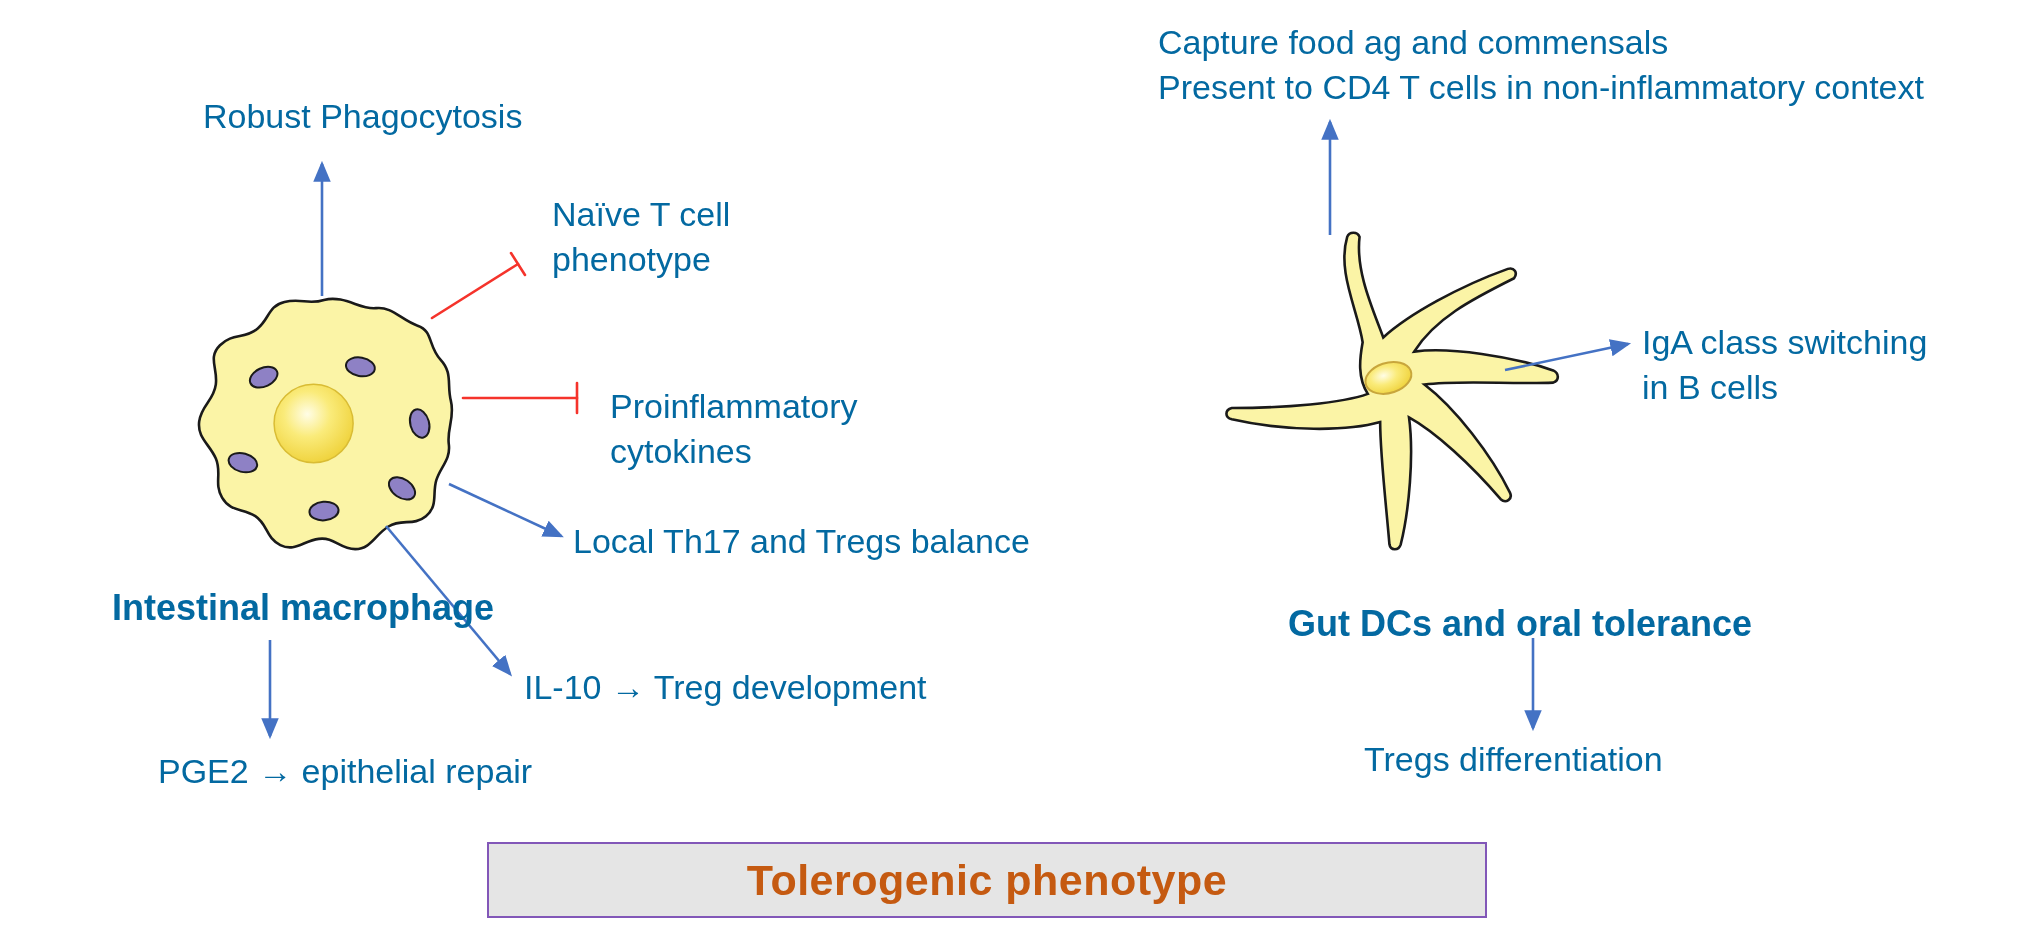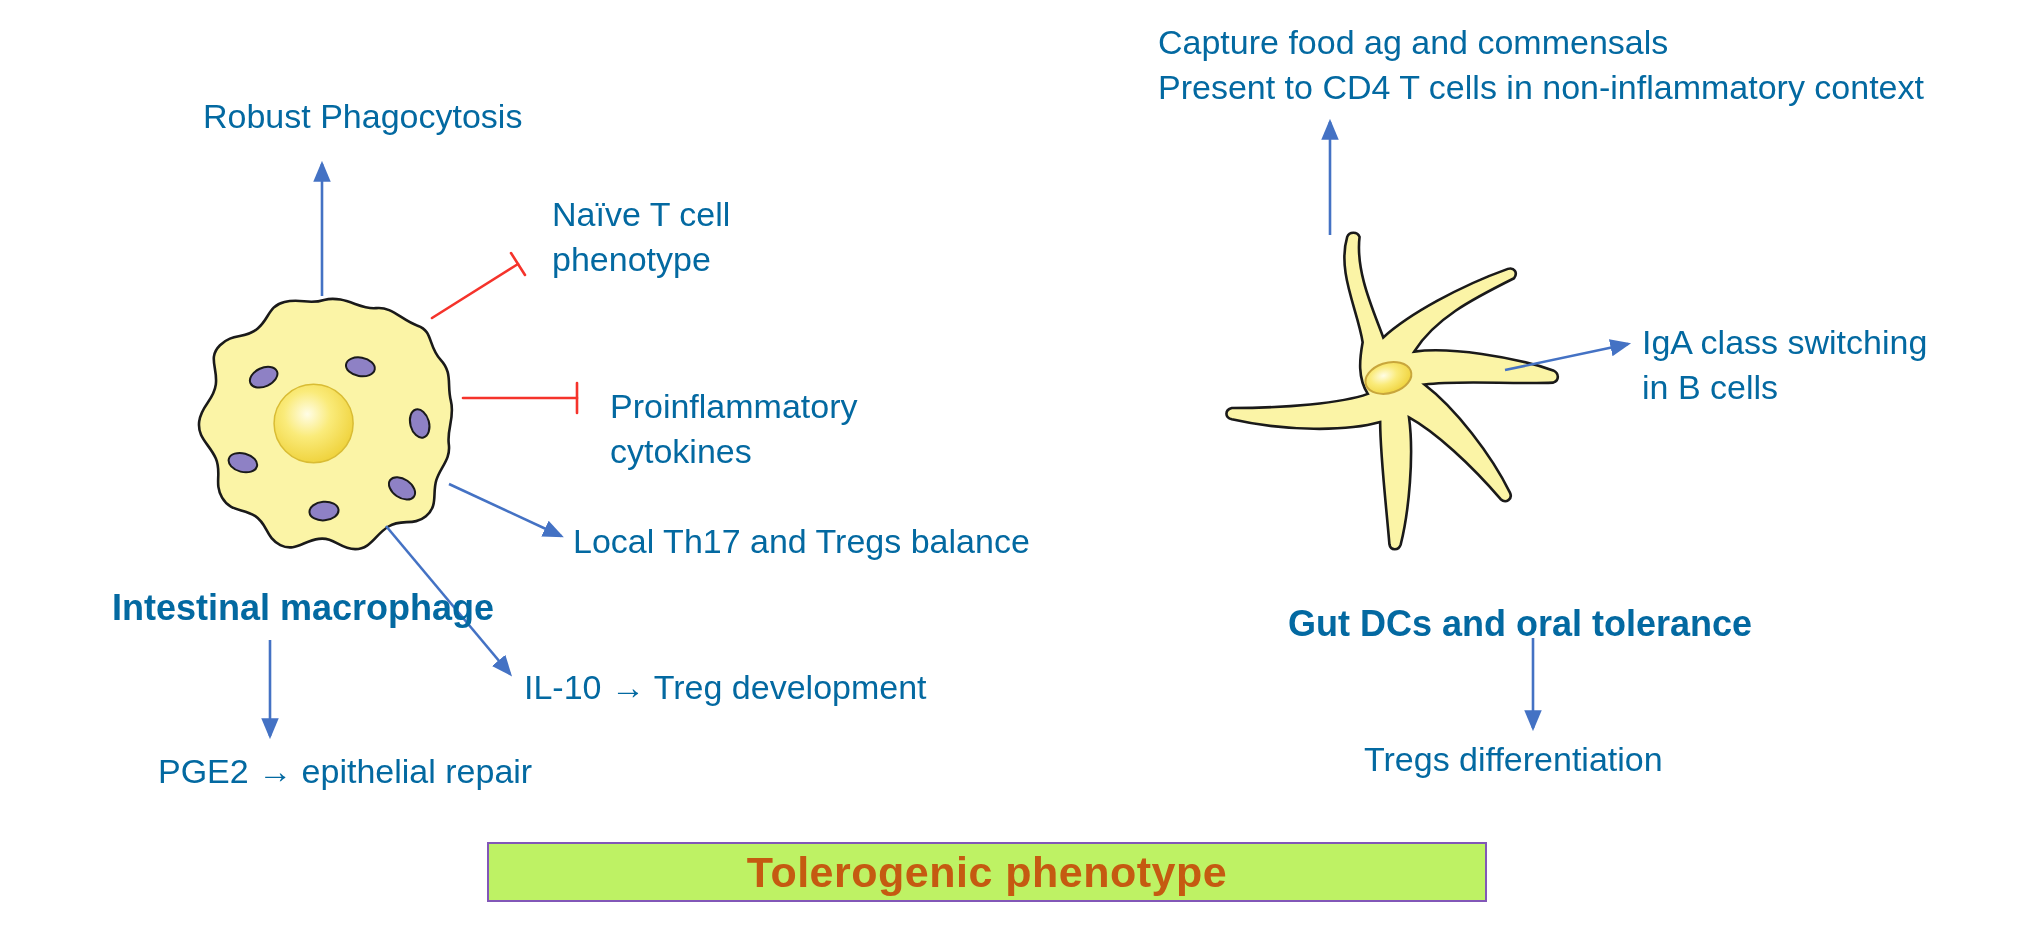--- a/index.html
+++ b/index.html
@@ -8,23 +8,23 @@
     position:relative; width:2026px; height:934px;
     background:#ffffff; overflow:hidden;
   }
   .layer { position:absolute; left:0; top:0; width:2026px; height:934px; }
   .label {
     position:absolute; font-size:34px; line-height:1.32; color:#0369a1;
     white-space:pre-line;
   }
   .label.bold { font-weight:700; font-size:36px; }
   .footer-box {
-    position:absolute; left:487px; top:842px; width:1000px; height:60px;
+    position:absolute; left:487px; top:842px; width:1000px; height:76px;
     border:2.5px solid var(--box-border,#8257B8);
-    background:#bef264;
+    background:#e5e5e5;
     display:flex; align-items:center; justify-content:center;
     box-sizing:border-box;
   }
   .footer-title {
     font-size:43px; font-weight:700;
     color:var(--title-orange,#C55A11);
     letter-spacing:0.5px;
   }
   .arrow { stroke:var(--arrow-blue,#4472C4); stroke-width:2.6; fill:none; }
   .inhibit { stroke:var(--inhibit-red,#FF0000); stroke-width:2.6; fill:none; stroke-linecap:round; }

